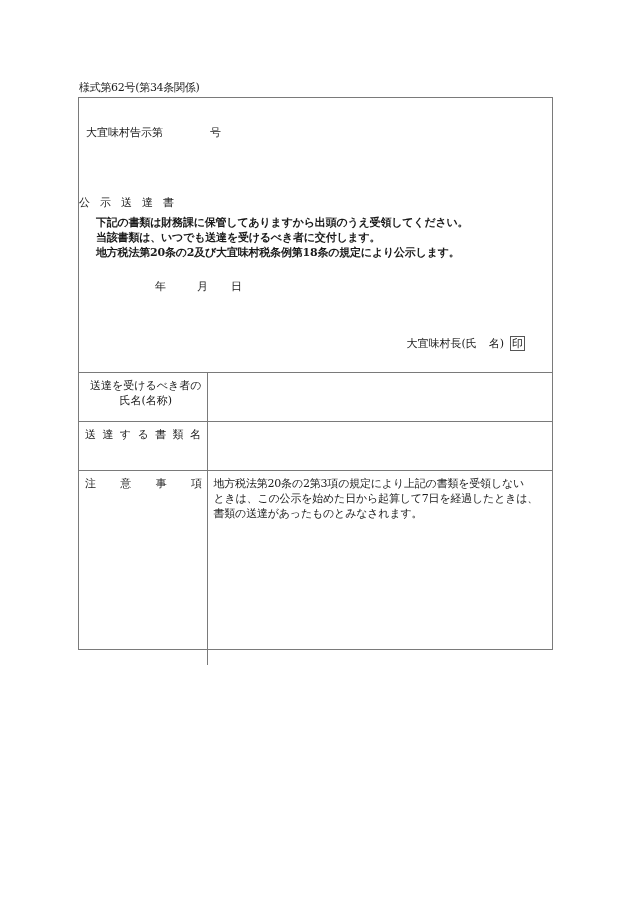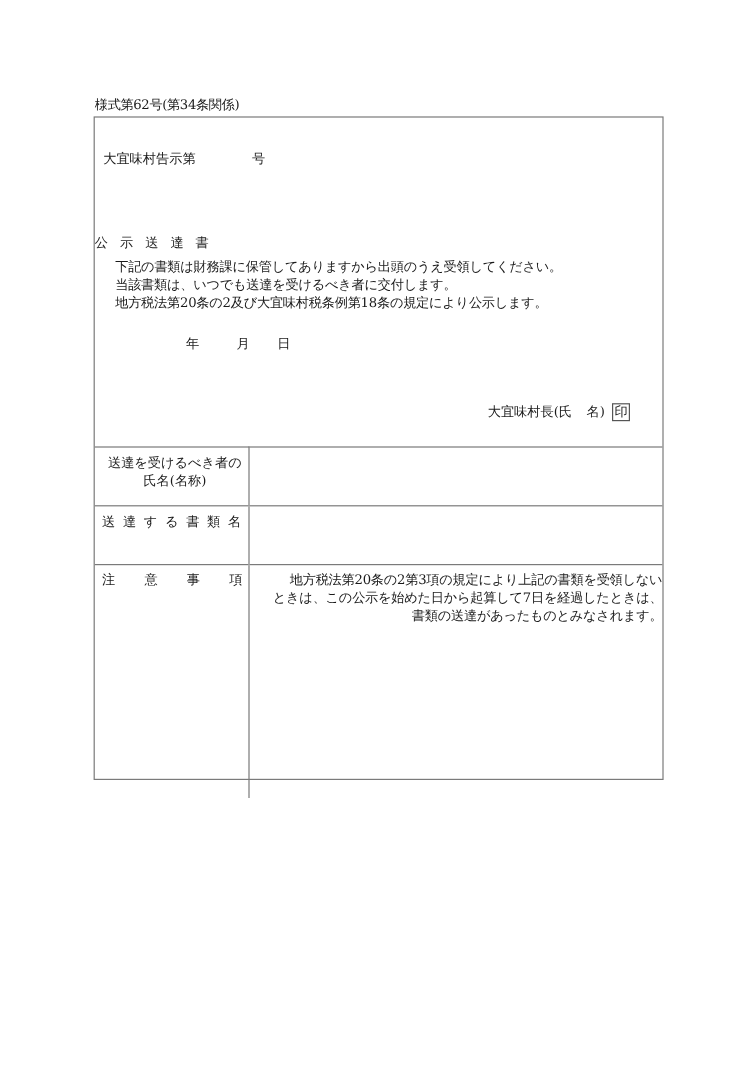--- a/index.html
+++ b/index.html
@@ -53,21 +53,21 @@
       margin-top: 24px;
     }
     .body-lines {
       position: absolute;
       left: 17px;
       top: 117px;
       line-height: 15px;
       font-size: 11px;
       letter-spacing: -0.2px;
     }
-    .body-lines div { white-space: nowrap; }
+    .body-lines div { white-space: nowrap; font-weight: bold; }
     .date-line {
       position: absolute;
       left: 76px;
       top: 181px;
       white-space: nowrap;
     }
     .date-line span { display: inline-block; }
     .date-line .y { width: 42px; }
     .date-line .m { width: 34px; }
     .signature {
@@ -121,21 +121,21 @@
     .spread {
       display: flex;
       justify-content: space-between;
       width: 116px;
     }
     .label-note {
       display: flex;
       justify-content: space-between;
       width: 117px;
     }
-    .note-text div { white-space: nowrap; letter-spacing: -0.2px; text-align: right; }
+    .note-text div { white-space: nowrap; letter-spacing: -0.2px; }
   </style>
 </head>
 <body>
 
 <div class="form-number">様式第62号(第34条関係)</div>
 
 <div class="frame">
 
   <div class="notice-number">
     <span>大宜味村告示第</span><span class="gap"></span><span>号</span>

